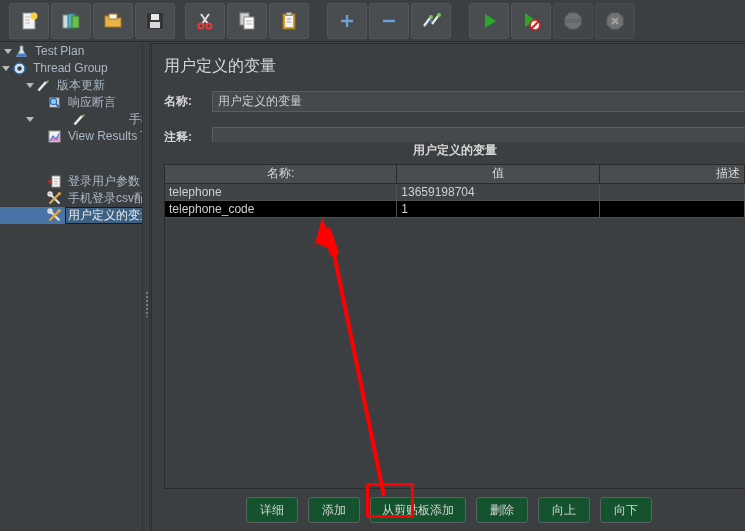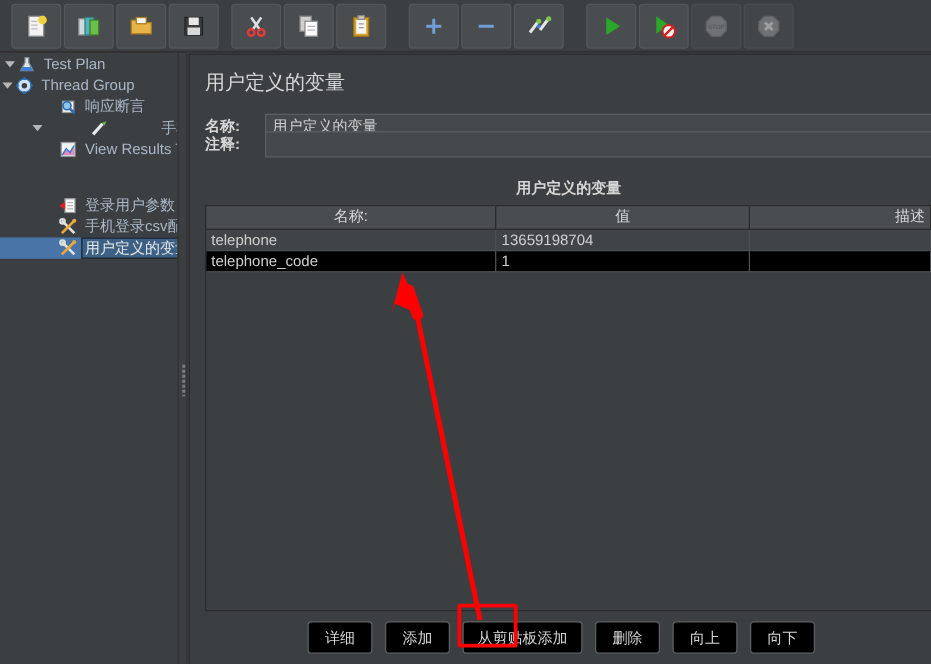--- a/index.html
+++ b/index.html
@@ -128,21 +128,21 @@
   table.vars tr:nth-child(odd) td { background: #414446; }
   .tbl-filler { background: #3c3f41; height: 289px; }
 
   
   .btn-bar {
     position: absolute; left: 0; top: 444px; width: 594px; height: 44px;
     display: flex; align-items: center; justify-content: center; gap: 10px;
   }
   .jbtn {
     min-width: 52px; height: 26px; padding: 0 11px;
-    background: #000000; border: 1px solid #5c6062; border-radius: 3px;
+    background: #14532d; border: 1px solid #5c6062; border-radius: 3px;
     color: #d6d6d6; font-size: 12px;
     display: flex; align-items: center; justify-content: center;
     cursor: pointer; white-space: nowrap;
   }
 
   
   .overlay { position: absolute; left: 0; top: 0; width: 745px; height: 531px; pointer-events: none; }
   .hl-box {
     position: absolute; border: 3px solid #ff0000; border-radius: 2px;
   }
@@ -304,20 +304,32 @@
             <line x1="7.5" y1="0.8" x2="7.5" y2="3"></line>
             <line x1="7.5" y1="12" x2="7.5" y2="14.2"></line>
             <line x1="0.8" y1="7.5" x2="3" y2="7.5"></line>
             <line x1="12" y1="7.5" x2="14.2" y2="7.5"></line>
           </g>
         </svg>
       </span>
       <span class="tlabel">Thread Group</span>
     </div>
 
+    <div class="tree-node" style="padding-left:24px;">
+      <span class="twisty">
+          <i></i>
+        </span>
+      <span class="ticon">
+        <svg width="15" height="15" viewBox="0 0 15 15">
+          <line x1="2.5" y1="12.5" x2="10" y2="4" stroke="#e9e9e9" stroke-width="2.6"></line>
+          <polygon points="9.4,3.4 13,2 11.6,5.6" fill="#6abf4b"></polygon>
+        </svg>
+      </span>
+      <span class="tlabel">版本更新</span>
+    </div>
 
     <div class="tree-node" style="padding-left:35px;">
       <span class="tspacer"></span>
       <span class="ticon">
         <svg width="15" height="15" viewBox="0 0 15 15">
           <rect x="3" y="3" width="9" height="9" fill="#f2f2f2" stroke="#9a9a9a"></rect>
           <circle cx="6.6" cy="6.6" r="3.2" fill="#8ec4ef" stroke="#2a6fb5" stroke-width="1.3"></circle>
           <line x1="8.8" y1="8.8" x2="12.6" y2="12.6" stroke="#2a6fb5" stroke-width="2"></line>
         </svg>
       </span>
@@ -396,21 +408,21 @@
 
   <div class="main">
 
     <div class="panel-title">用户定义的变量</div>
 
     <div class="field-row" style="top:46px;">
       <span class="flabel">名称:</span>
       <input class="field-input" type="text" value="用户定义的变量" style="">
     </div>
 
-    <div class="field-row" style="top:60px;">
+    <div class="field-row" style="top:82px;">
       <span class="flabel">注释:</span>
       <input class="field-input" type="text" value="" style="">
     </div>
 
     <div class="table-wrap">
       <div class="table-caption">用户定义的变量</div>
       <div class="tbl-outer">
         <table class="vars">
           <thead>
             <tr>

